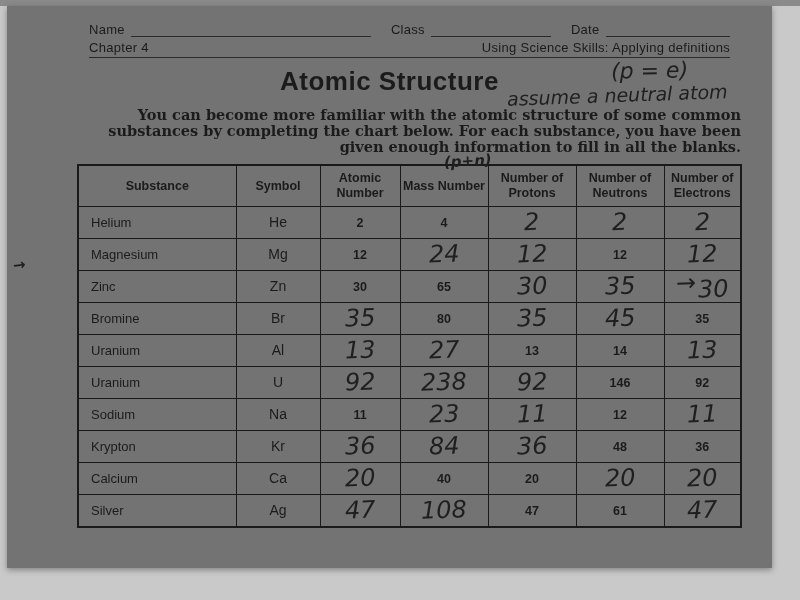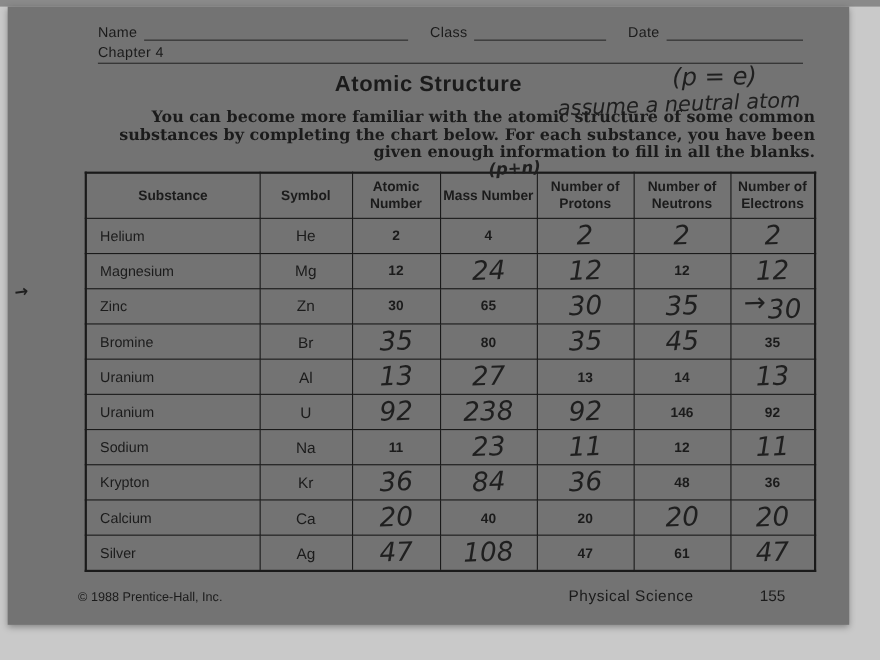--- a/index.html
+++ b/index.html
@@ -21,21 +21,21 @@
   .hdr{margin:16px 42px 0 82px;font-size:13px;letter-spacing:.3px;}
   .hdr-row1{display:flex;align-items:flex-end;gap:6px;}
   .blank-line{border-bottom:1.5px solid #2a2a2a;height:12px;}
   .name-line{width:240px;margin-right:14px;}
   .class-line{width:120px;margin-right:14px;}
   .date-line{flex:1;}
   .hdr-row2{display:flex;justify-content:space-between;align-items:center;margin-top:3px;font-size:13px;}
   .hdr-rule{border-bottom:1.5px solid #2a2a2a;margin-top:2px;}
   
   .title-row{position:relative;text-align:center;margin-top:8px;}
-  h1{margin:0;font-size:20px;font-weight:bold;letter-spacing:.5px;font-family:"Liberation Sans",sans-serif;}
+  h1{margin:0;font-size:26px;font-weight:bold;letter-spacing:.5px;font-family:"Liberation Sans",sans-serif;}
   
   .hw{
     font-family:"DejaVu Sans",cursive;
     font-style:italic;
     color:#1f1f1f;
     white-space:nowrap;
   }
   .hw-pe{position:absolute;left:604px;top:52px;font-size:22px;transform:rotate(-1deg);}
   .hw-neutral{position:absolute;left:500px;top:78px;font-size:19px;transform:rotate(-2deg);}
   .hw-margin{position:absolute;left:6px;top:250px;font-size:15px;font-weight:bold;transform:rotate(-8deg);}
@@ -80,20 +80,21 @@
     <div class="hdr-row1">
       <span>Name</span>
       <span class="blank-line name-line"></span>
       <span>Class</span>
       <span class="blank-line class-line"></span>
       <span>Date</span>
       <span class="blank-line date-line"></span>
     </div>
     <div class="hdr-row2">
       <span>Chapter 4</span>
+      <span>Using Science Skills: Applying definitions</span>
     </div>
     <div class="hdr-rule"></div>
   </div>
 
   <div class="title-row">
     <h1>Atomic Structure</h1>
   </div>
   <div class="hw hw-pe">(p = e)</div>
   <div class="hw hw-neutral">assume a neutral atom</div>
   <div class="hw hw-margin">→</div>
@@ -211,19 +212,14 @@
           <td class="sym">Ag</td>
           <td class=""><span class="hw">47</span></td>
           <td class=""><span class="hw">108</span></td>
           <td class=""><span class="printed">47</span></td>
           <td class=""><span class="printed">61</span></td>
           <td class=""><span class="hw">47</span></td>
         </tr>
       </tbody>
   </table>
 
-  <div class="footer">
-    <span class="copyright">© 1988 Prentice-Hall, Inc.</span>
-    <span class="book">Physical Science</span>
-    <span class="pagenum">155</span>
-  </div>
 
 </div>
 
 </body></html>

